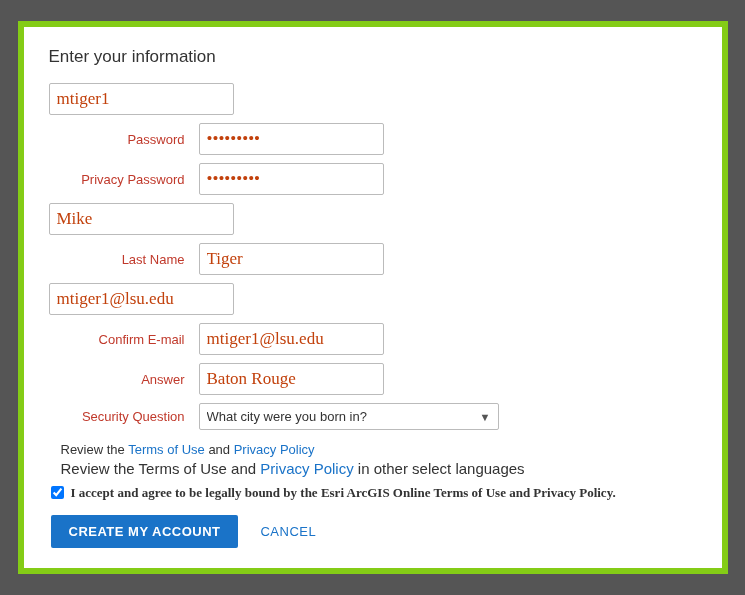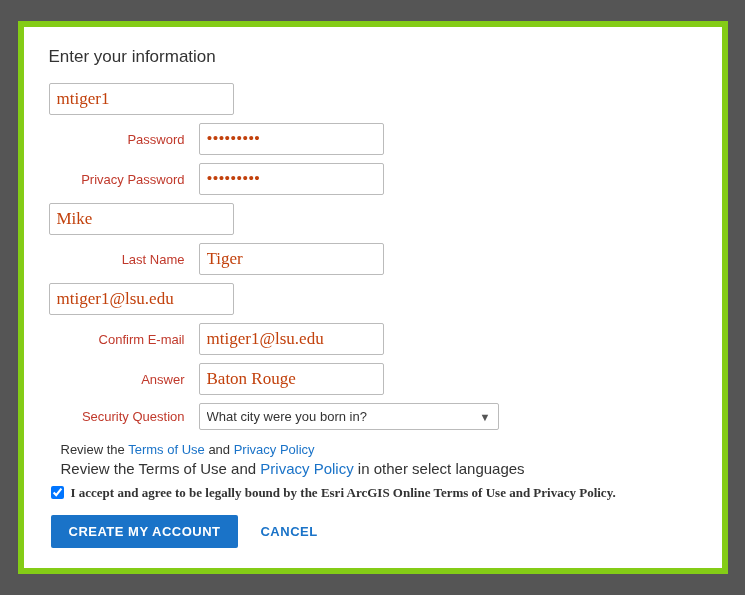--- a/index.html
+++ b/index.html
@@ -130,21 +130,21 @@
       font-weight: bold;
       letter-spacing: 0.5px;
       cursor: pointer;
       text-transform: uppercase;
     }
     .btn-cancel {
       background: none;
       border: none;
       color: #1a73c8;
       font-size: 13px;
-      font-weight: bold;
+      font-weight: normal;
       cursor: pointer;
       text-transform: uppercase;
       letter-spacing: 0.5px;
       text-decoration: none;
     }
   </style>
 </head>
 <body>
 
 <div class="dialog">

